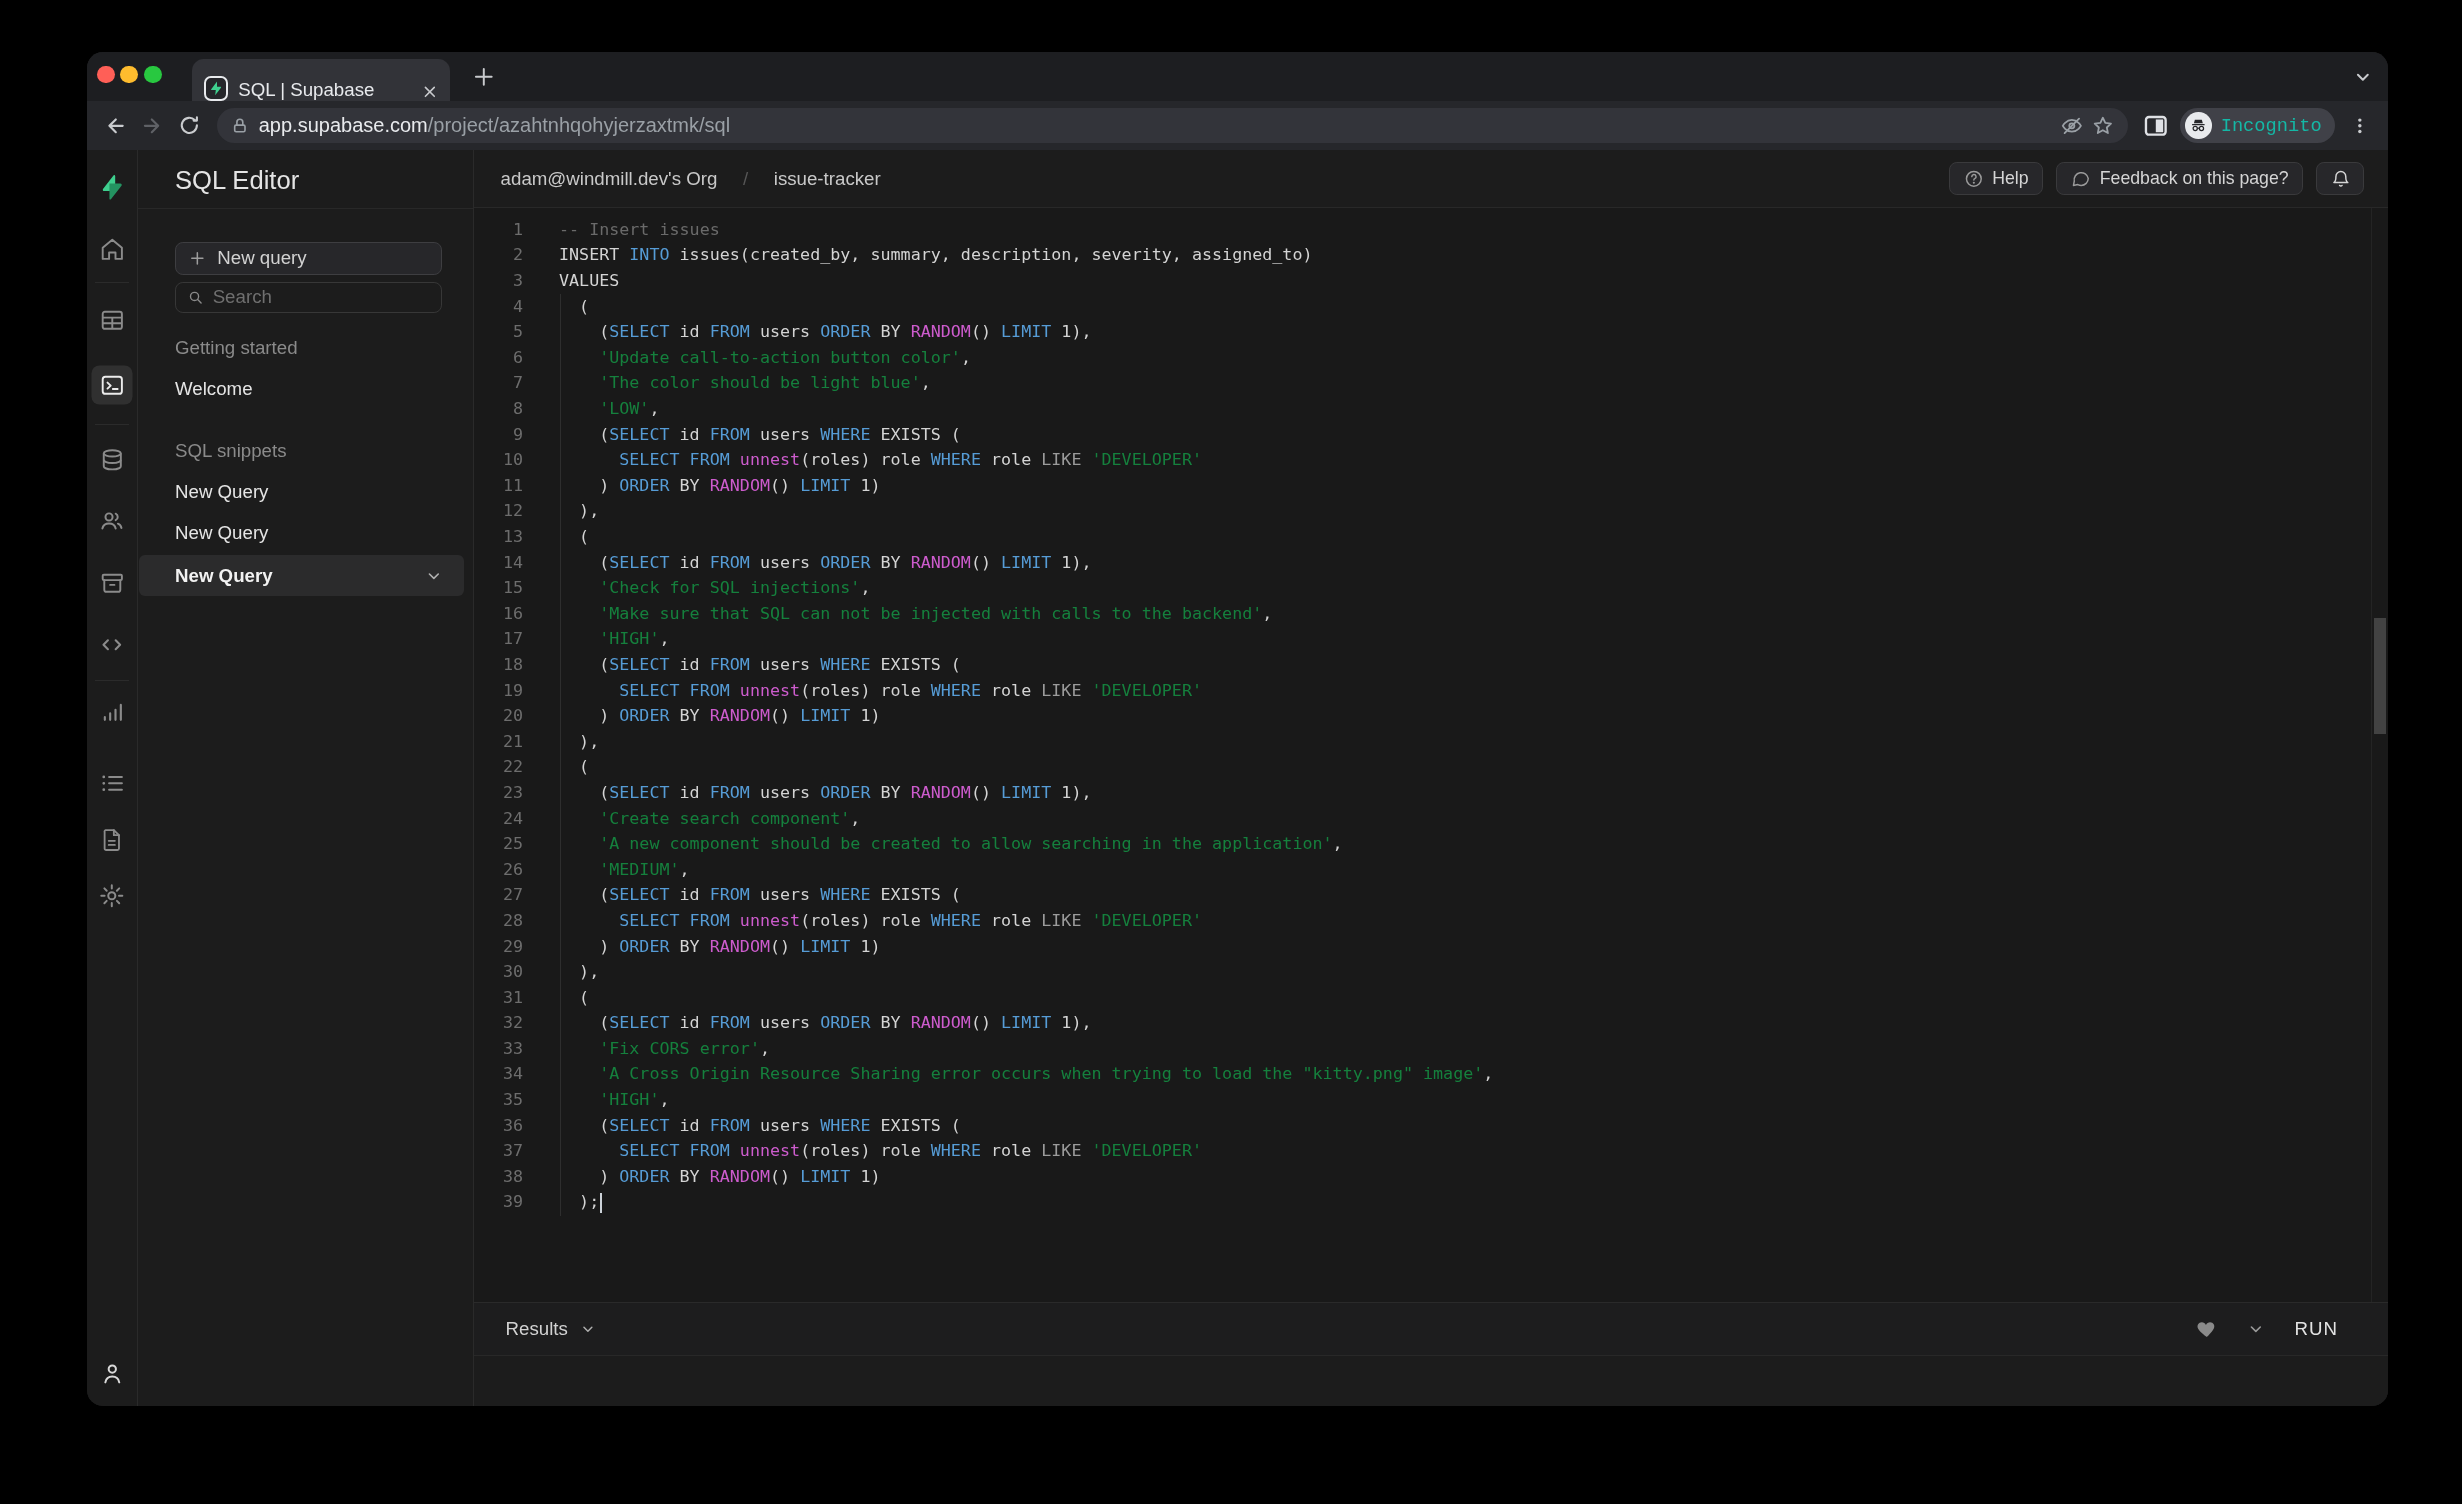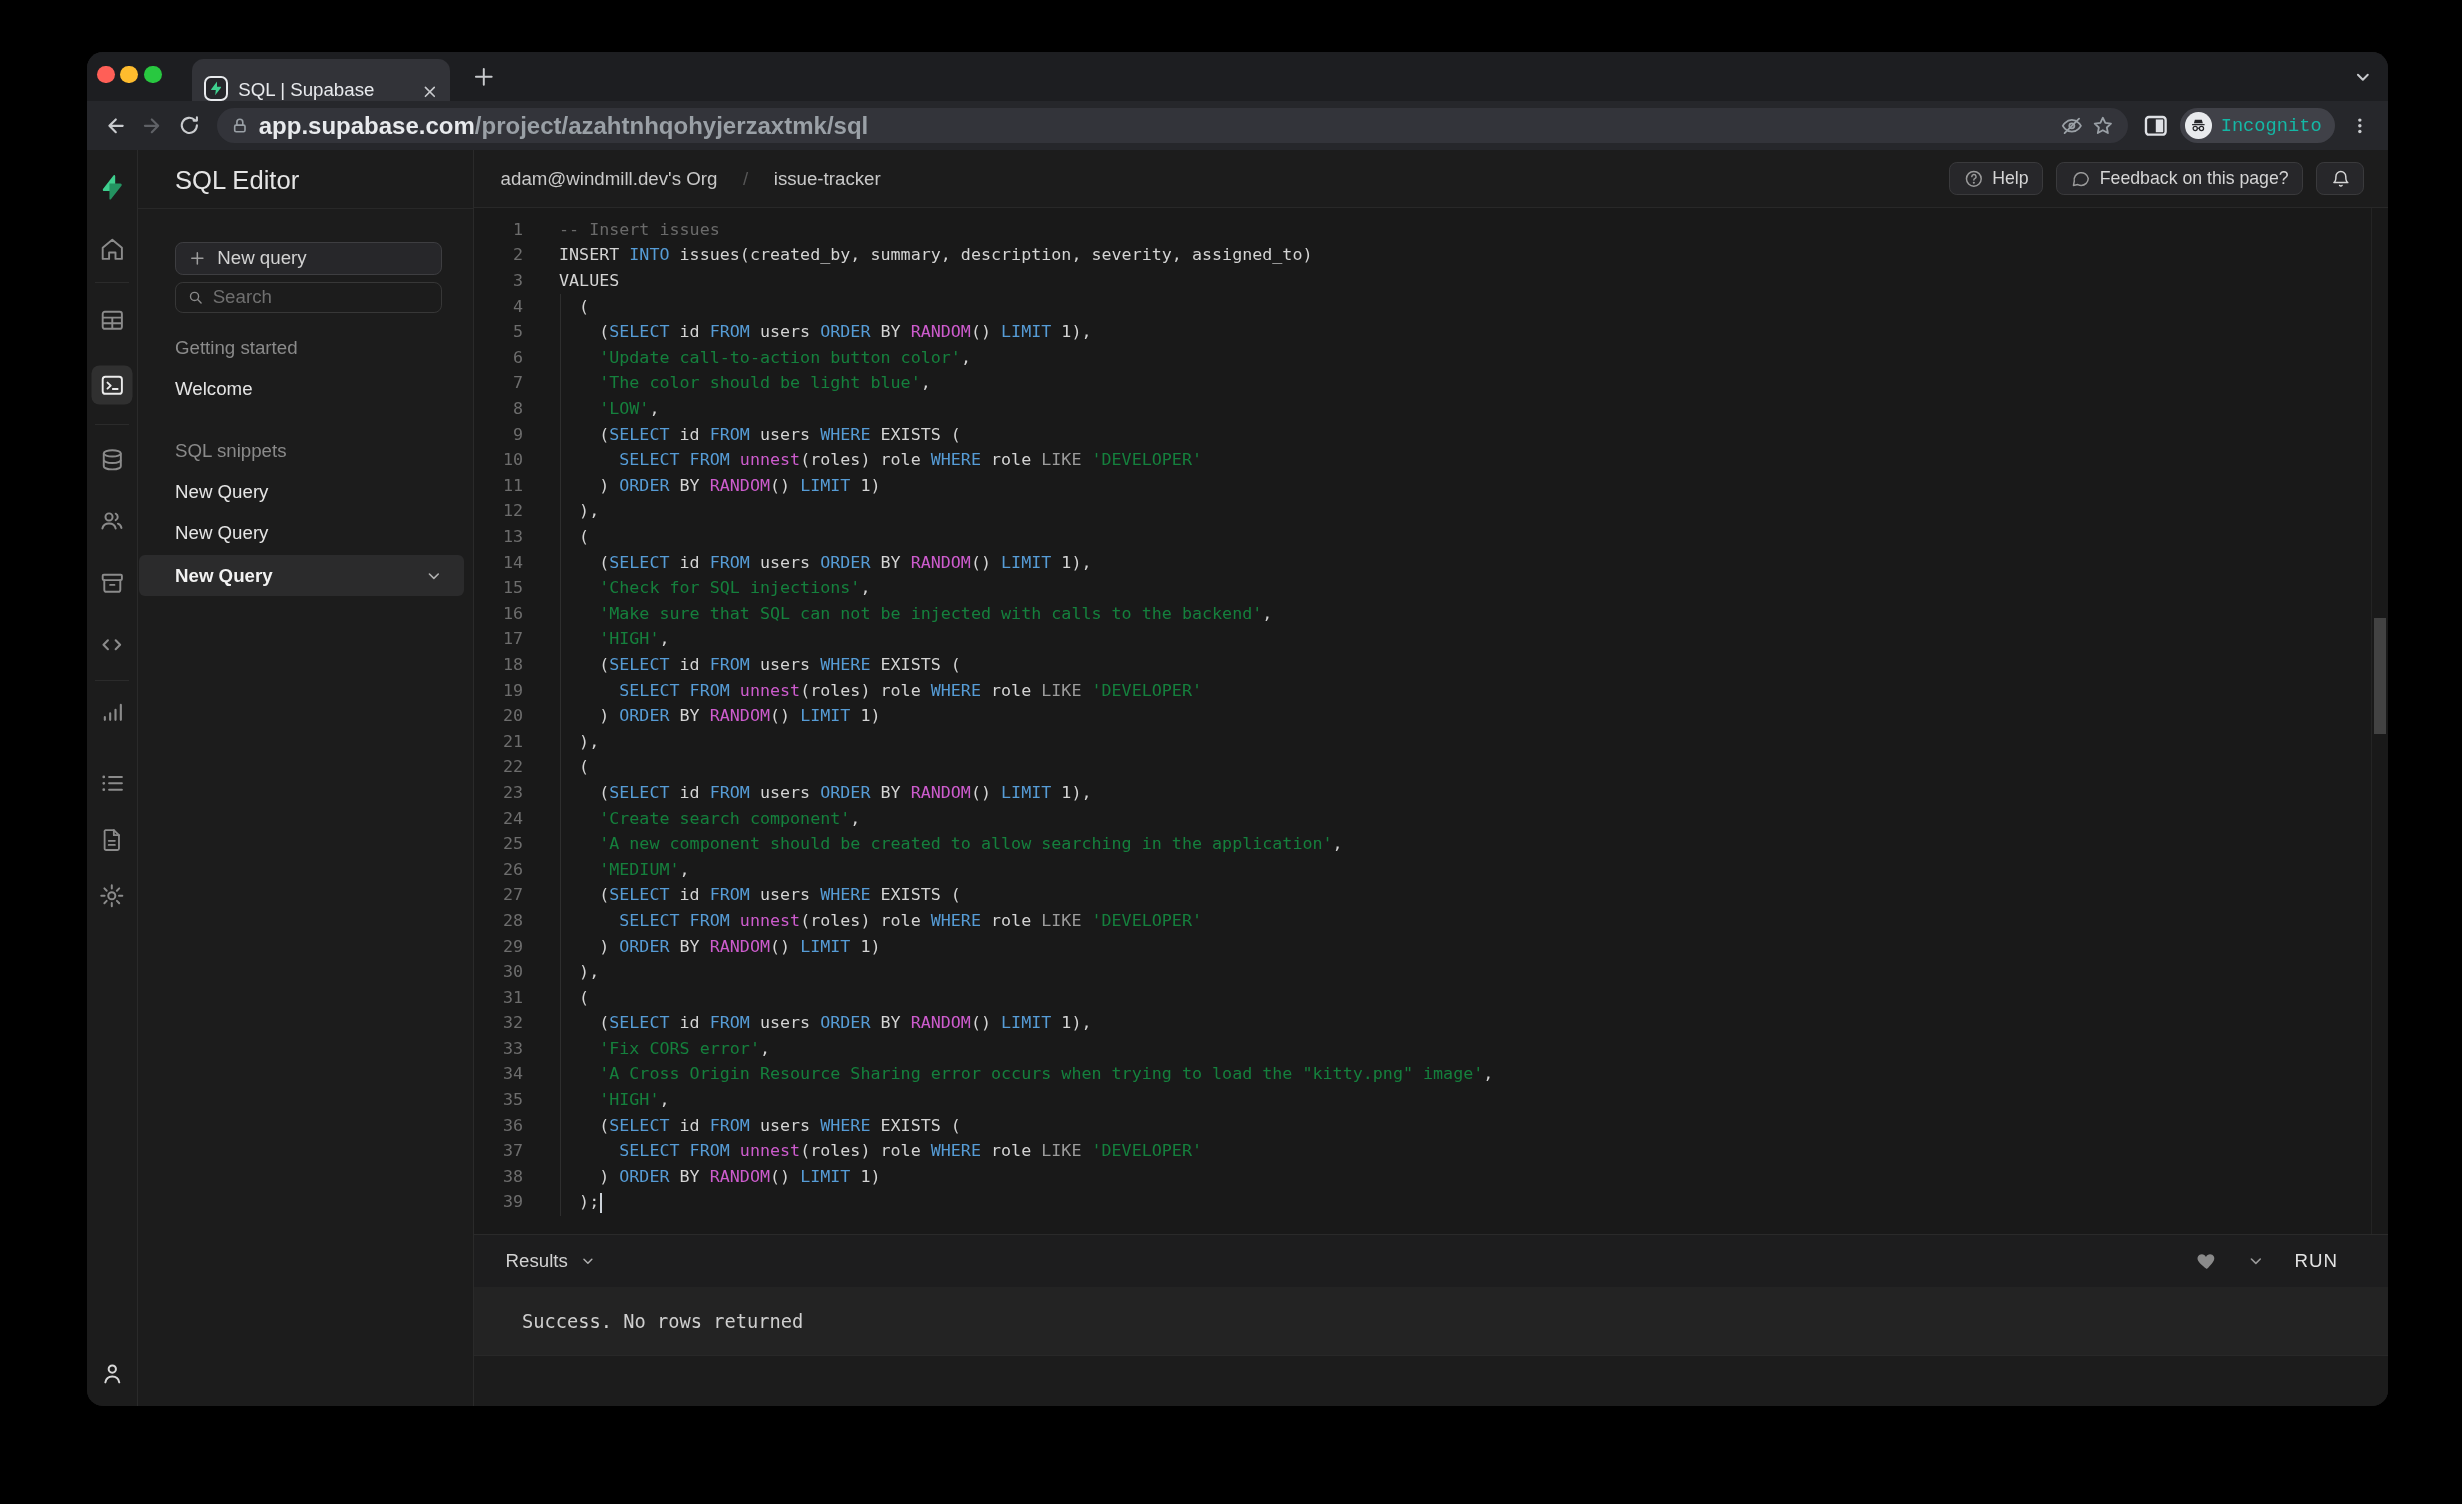--- a/index.html
+++ b/index.html
@@ -25,21 +25,21 @@
                overflow:hidden; flex:1; }
   .icon-btn { display:flex; align-items:center; justify-content:center; }
   .newtab { position:absolute; left:385px; top:12.8px; width:23.6px; height:23.6px; }
   .strip-chevron { position:absolute; right:15.8px; top:14.8px; }
 
   .toolbar { height:49px; background:#26272b; flex:none; display:flex;
              align-items:center; padding:0 11.8px; gap:3.9px; }
   .navbtn { width:33px; height:33px; display:flex; align-items:center; justify-content:center; }
   .omnibox { flex:1; height:35px; margin:0 7.9px; background:#33343a; border-radius:17.7px;
              display:flex; align-items:center; padding:0 13.8px; gap:9.9px; min-width:0; }
-  .url { flex:1; font-size:24px; white-space:nowrap; overflow:hidden;font-weight:bold; }
+  .url { flex:1; font-size:20px; white-space:nowrap; overflow:hidden; }
   .url .host { color:#e8eaed; }
   .url .path { color:#9aa0a6; }
   .incog-pill { height:35px; background:#404148; border-radius:17.7px; display:flex;
                 align-items:center; gap:8.9px; padding:0 13.8px 0 4.9px; margin:0 3.9px; }
   .incog-circle { width:26.6px; height:26.6px; background:#e8eaed; border-radius:50%;
                   display:flex; align-items:center; justify-content:center; }
   .incog-label { color:#14b8a6; font-size:18.7px;font-family:Liberation Mono, monospace; }
 
   
   .app { flex:1; display:flex; min-height:0; background:#1c1c1c; }
@@ -420,20 +420,19 @@
           <svg width="21.7" height="21.7" viewBox="0 0 24 24" fill="#8a8a8a">
             <path d="M12 21s-7.2-4.7-9.6-9.1C.5 8.3 2.9 4.8 6.4 4.8c2 0 3.7 1.2 4.6 3 .9-1.8 2.6-3 4.6-3 3.5 0 5.9 3.5 4 7.1C17.2 16.3 12 21 12 21z"></path>
           </svg>
           <svg width="17.7" height="17.7" viewBox="0 0 24 24" stroke="#9a9a9a" stroke-width="2.2" fill="none" stroke-linecap="round" stroke-linejoin="round">
             <path d="M6 9.5 12 15.5 18 9.5"></path>
           </svg>
           <span class="run-btn">RUN</span>
         </div>
       </div>
 
-      <div class="success-row">Success. No rows returned</div>
       <div class="bottom-filler"></div>
 
     </div>
   </div>
 </div>
 </div>
 
 
 </body></html>

